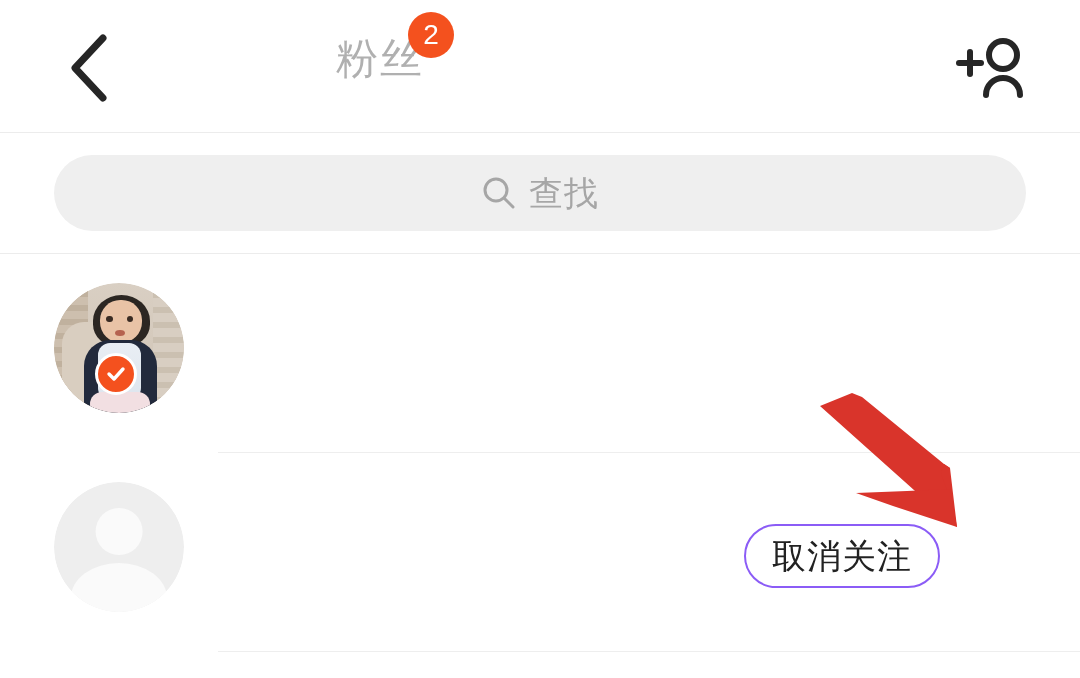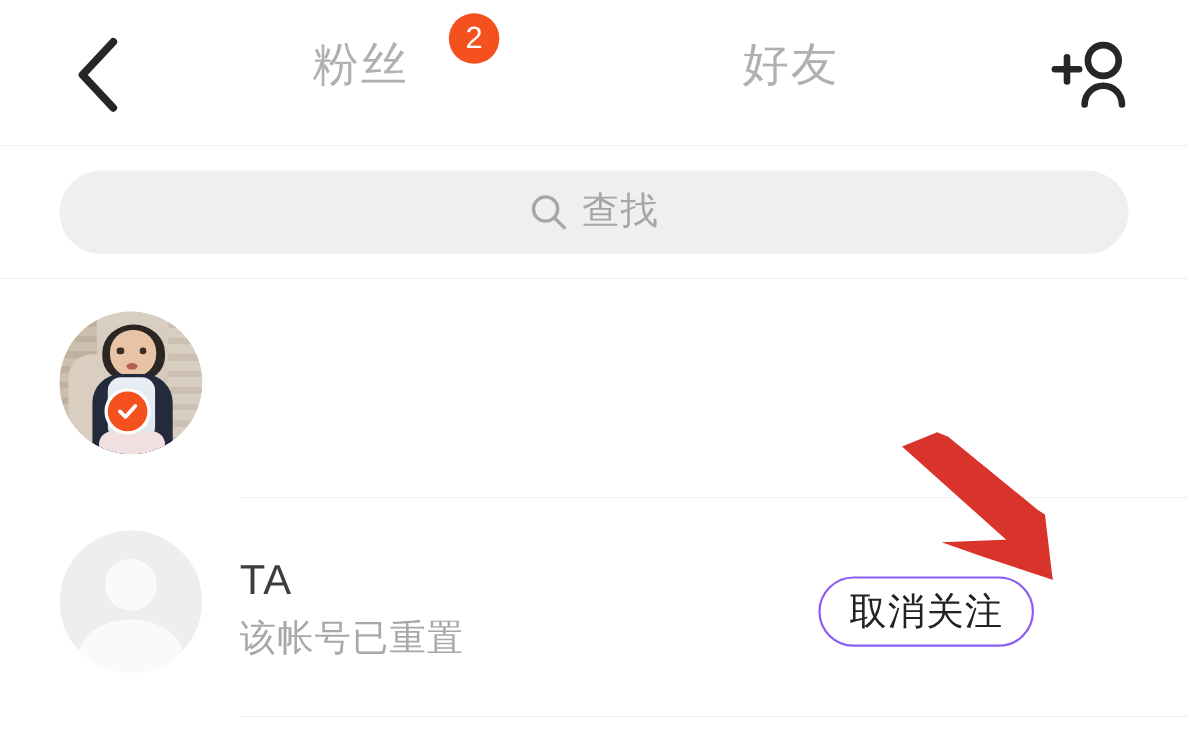--- a/index.html
+++ b/index.html
@@ -41,21 +41,21 @@
     position: absolute;
     left: 250px; top: 0;
     width: 580px; height: 133px;
   }
   .tab {
     position: absolute;
     top: 28px;
     height: 62px;
     display: flex;
     align-items: center;
-    justify-content: flex-start;
+    justify-content: flex-end;
     white-space: nowrap;
   }
   .tab-label {
     font-size: 42px;
     line-height: 62px;
     letter-spacing: 2px;
   }
   .tab-inactive .tab-label { color: #b0b0b0; font-weight: 400; }
   .tab-active .tab-label { color: #1a1a1a; font-weight: 700; }
 
@@ -119,21 +119,20 @@
     border-radius: 38px;
     background: #efefef;
     display: flex;
     align-items: center;
     justify-content: center;
   }
   .search-inner {
     display: flex;
     align-items: center;
     gap: 12px;
-    font-family: Liberation Serif, serif;
   }
   .search-icon svg { display: block; }
   .search-placeholder {
     font-size: 34px;
     color: #a6a6a6;
     letter-spacing: 1px;
     line-height: 34px;
   }
 
   
@@ -343,23 +342,20 @@
   </div>
 
   <div class="tabs">
 
     <div class="tab tab-inactive tab-fans">
       <span class="tab-label">粉丝</span>
       <span class="badge">2</span>
     </div>
 
 
-    <div class="tab tab-inactive tab-friend">
-      <span class="tab-label">好友</span>
-    </div>
 
   </div>
 
   <div class="add-user-btn">
     <span>
       <svg width="78" height="62" viewBox="0 0 78 62">
         <line x1="4" y1="26" x2="26" y2="26" stroke="#262626" stroke-width="6" stroke-linecap="round"></line>
         <line x1="15" y1="15" x2="15" y2="37" stroke="#262626" stroke-width="6" stroke-linecap="round"></line>
         <circle cx="48" cy="18" r="14" fill="none" stroke="#262626" stroke-width="6"></circle>
         <path d="M31 58 a17 17 0 0 1 34 0" fill="none" stroke="#262626" stroke-width="6" stroke-linecap="round"></path>
@@ -417,24 +413,20 @@
     <div class="row-sep"></div>
   </div>
 
   <div class="row">
     <div class="avatar">
       <div class="avatar-default">
         <div class="ad-head"></div>
         <div class="ad-body"></div>
       </div>
     </div>
-    <div class="row-text">
-      <div class="row-name">TA</div>
-      <div class="row-sub">该帐号已重置</div>
-    </div>
 
     <div class="row-sep"></div>
   </div>
 
 </div>
 
 <div class="unfollow-btn">
   <span class="unfollow-label">取消关注</span>
 </div>
 

